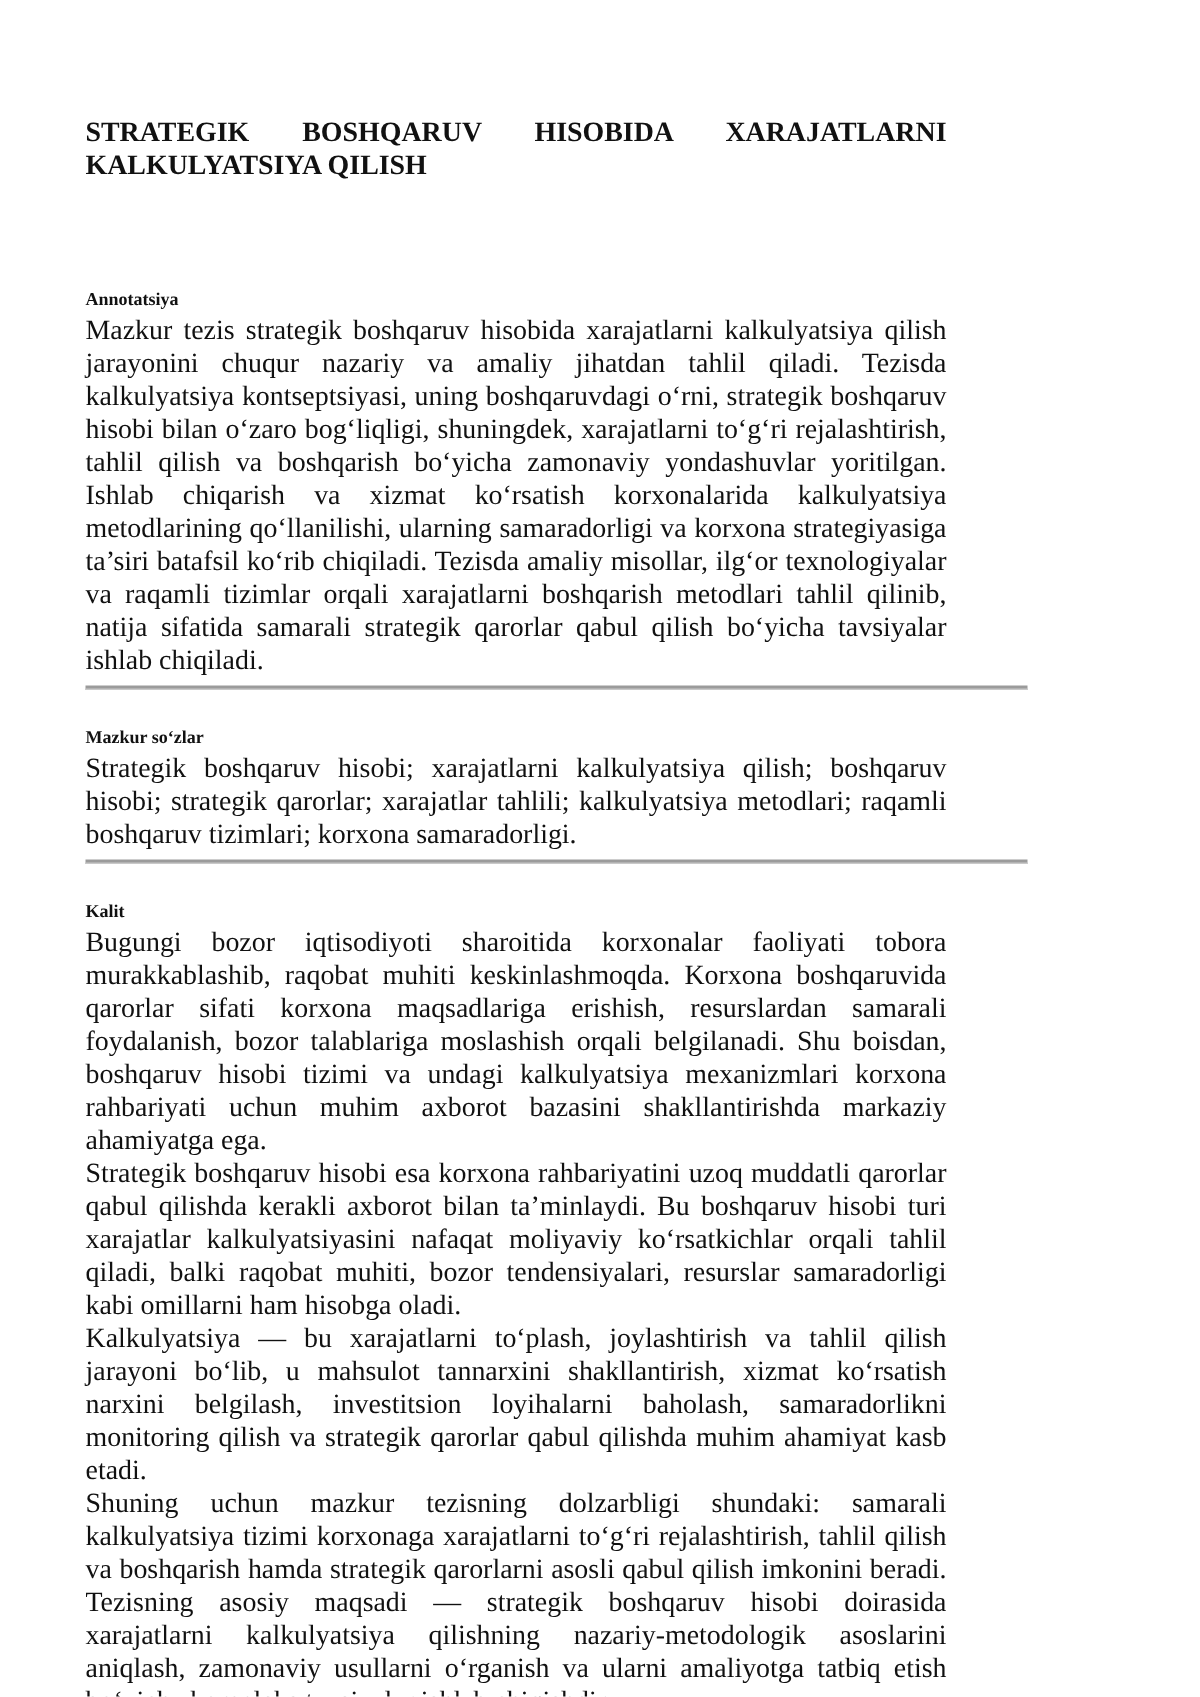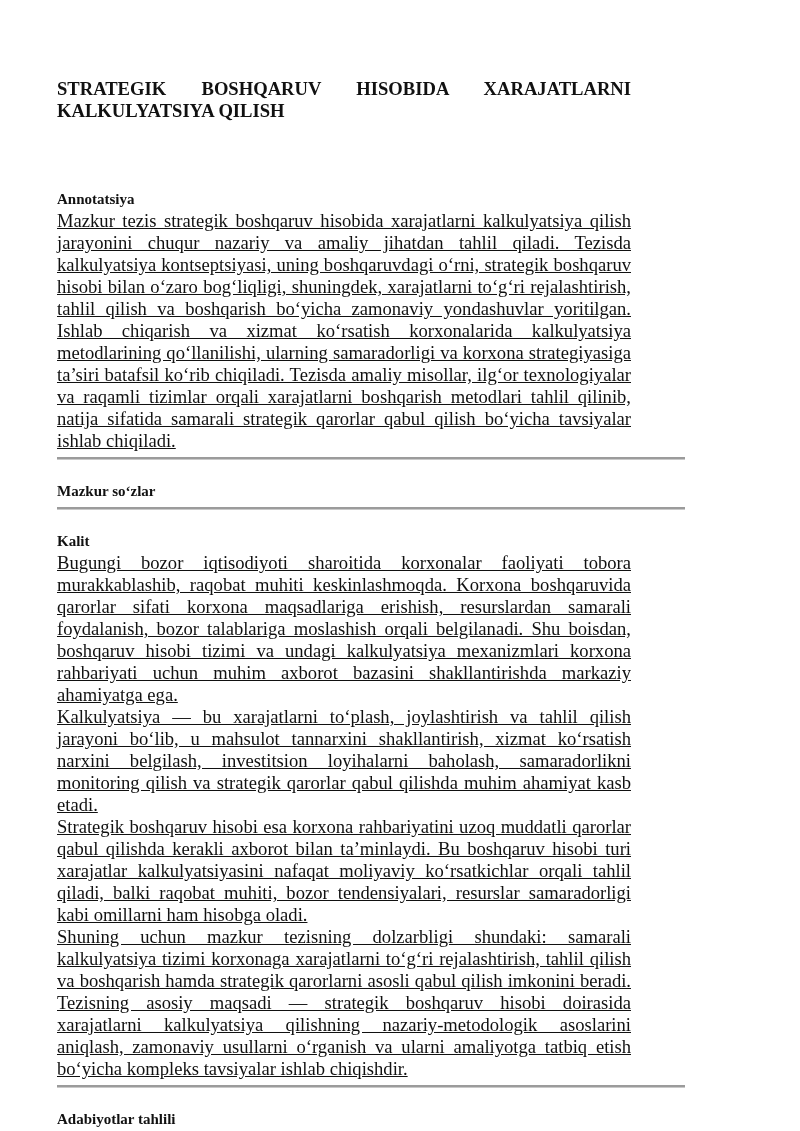--- a/index.html
+++ b/index.html
@@ -28,29 +28,28 @@
     font-size: 18.6px;
     font-weight: 700;
     line-height: 22px;
     text-align: justify;
   }
   .section {
     margin: 0;
   }
   .section-heading {
     margin: 0;
-    font-size: 15px;
+    font-size: 12px;
     font-weight: 700;
     line-height: 22px;
     text-align: left;
   }
   .body-par {
     margin: 0;
     text-align: justify;
-    text-decoration: underline;
   }
   .divider {
     width: 628px;
     height: 2px;
     background: var(--divider_color, #9b9b9b);
     border-bottom: 1px solid #c9c9c9;
     margin: 5px 0 20px 0;
   }
 </style>
 </head>
@@ -61,28 +60,29 @@
   <h1 class="doc-title">STRATEGIK BOSHQARUV HISOBIDA XARAJATLARNI KALKULYATSIYA QILISH</h1>
 
   <section class="section">
     <h2 class="section-heading">Annotatsiya</h2>
     <p class="body-par">Mazkur tezis strategik boshqaruv hisobida xarajatlarni kalkulyatsiya qilish jarayonini chuqur nazariy va amaliy jihatdan tahlil qiladi. Tezisda kalkulyatsiya kontseptsiyasi, uning boshqaruvdagi oʻrni, strategik boshqaruv hisobi bilan oʻzaro bogʻliqligi, shuningdek, xarajatlarni toʻgʻri rejalashtirish, tahlil qilish va boshqarish boʻyicha zamonaviy yondashuvlar yoritilgan. Ishlab chiqarish va xizmat koʻrsatish korxonalarida kalkulyatsiya metodlarining qoʻllanilishi, ularning samaradorligi va korxona strategiyasiga ta’siri batafsil koʻrib chiqiladi. Tezisda amaliy misollar, ilgʻor texnologiyalar va raqamli tizimlar orqali xarajatlarni boshqarish metodlari tahlil qilinib, natija sifatida samarali strategik qarorlar qabul qilish boʻyicha tavsiyalar ishlab chiqiladi.</p>
     <div class="divider"></div>
   </section>
 
   <section class="section">
     <h2 class="section-heading">Mazkur soʻzlar</h2>
+    <p class="body-par">Strategik boshqaruv hisobi; xarajatlarni kalkulyatsiya qilish; boshqaruv hisobi; strategik qarorlar; xarajatlar tahlili; kalkulyatsiya metodlari; raqamli boshqaruv tizimlari; korxona samaradorligi.</p>
     <div class="divider"></div>
   </section>
 
   <section class="section">
     <h2 class="section-heading">Kalit</h2>
     <p class="body-par">Bugungi bozor iqtisodiyoti sharoitida korxonalar faoliyati tobora murakkablashib, raqobat muhiti keskinlashmoqda. Korxona boshqaruvida qarorlar sifati korxona maqsadlariga erishish, resurslardan samarali foydalanish, bozor talablariga moslashish orqali belgilanadi. Shu boisdan, boshqaruv hisobi tizimi va undagi kalkulyatsiya mexanizmlari korxona rahbariyati uchun muhim axborot bazasini shakllantirishda markaziy ahamiyatga ega.</p>
+    <p class="body-par">Strategik boshqaruv hisobi esa korxona rahbariyatini uzoq muddatli qarorlar qabul qilishda kerakli axborot bilan ta’minlaydi. Bu boshqaruv hisobi turi xarajatlar kalkulyatsiyasini nafaqat moliyaviy koʻrsatkichlar orqali tahlil qiladi, balki raqobat muhiti, bozor tendensiyalari, resurslar samaradorligi kabi omillarni ham hisobga oladi.</p>
     <p class="body-par">Kalkulyatsiya — bu xarajatlarni toʻplash, joylashtirish va tahlil qilish jarayoni boʻlib, u mahsulot tannarxini shakllantirish, xizmat koʻrsatish narxini belgilash, investitsion loyihalarni baholash, samaradorlikni monitoring qilish va strategik qarorlar qabul qilishda muhim ahamiyat kasb etadi.</p>
-    <p class="body-par">Strategik boshqaruv hisobi esa korxona rahbariyatini uzoq muddatli qarorlar qabul qilishda kerakli axborot bilan ta’minlaydi. Bu boshqaruv hisobi turi xarajatlar kalkulyatsiyasini nafaqat moliyaviy koʻrsatkichlar orqali tahlil qiladi, balki raqobat muhiti, bozor tendensiyalari, resurslar samaradorligi kabi omillarni ham hisobga oladi.</p>
     <p class="body-par">Shuning uchun mazkur tezisning dolzarbligi shundaki: samarali kalkulyatsiya tizimi korxonaga xarajatlarni toʻgʻri rejalashtirish, tahlil qilish va boshqarish hamda strategik qarorlarni asosli qabul qilish imkonini beradi. Tezisning asosiy maqsadi — strategik boshqaruv hisobi doirasida xarajatlarni kalkulyatsiya qilishning nazariy-metodologik asoslarini aniqlash, zamonaviy usullarni oʻrganish va ularni amaliyotga tatbiq etish boʻyicha kompleks tavsiyalar ishlab chiqishdir.</p>
     <div class="divider"></div>
   </section>
 
   <section class="section">
     <h2 class="section-heading">Adabiyotlar tahlili</h2>
   </section>
 
 </div>
 

